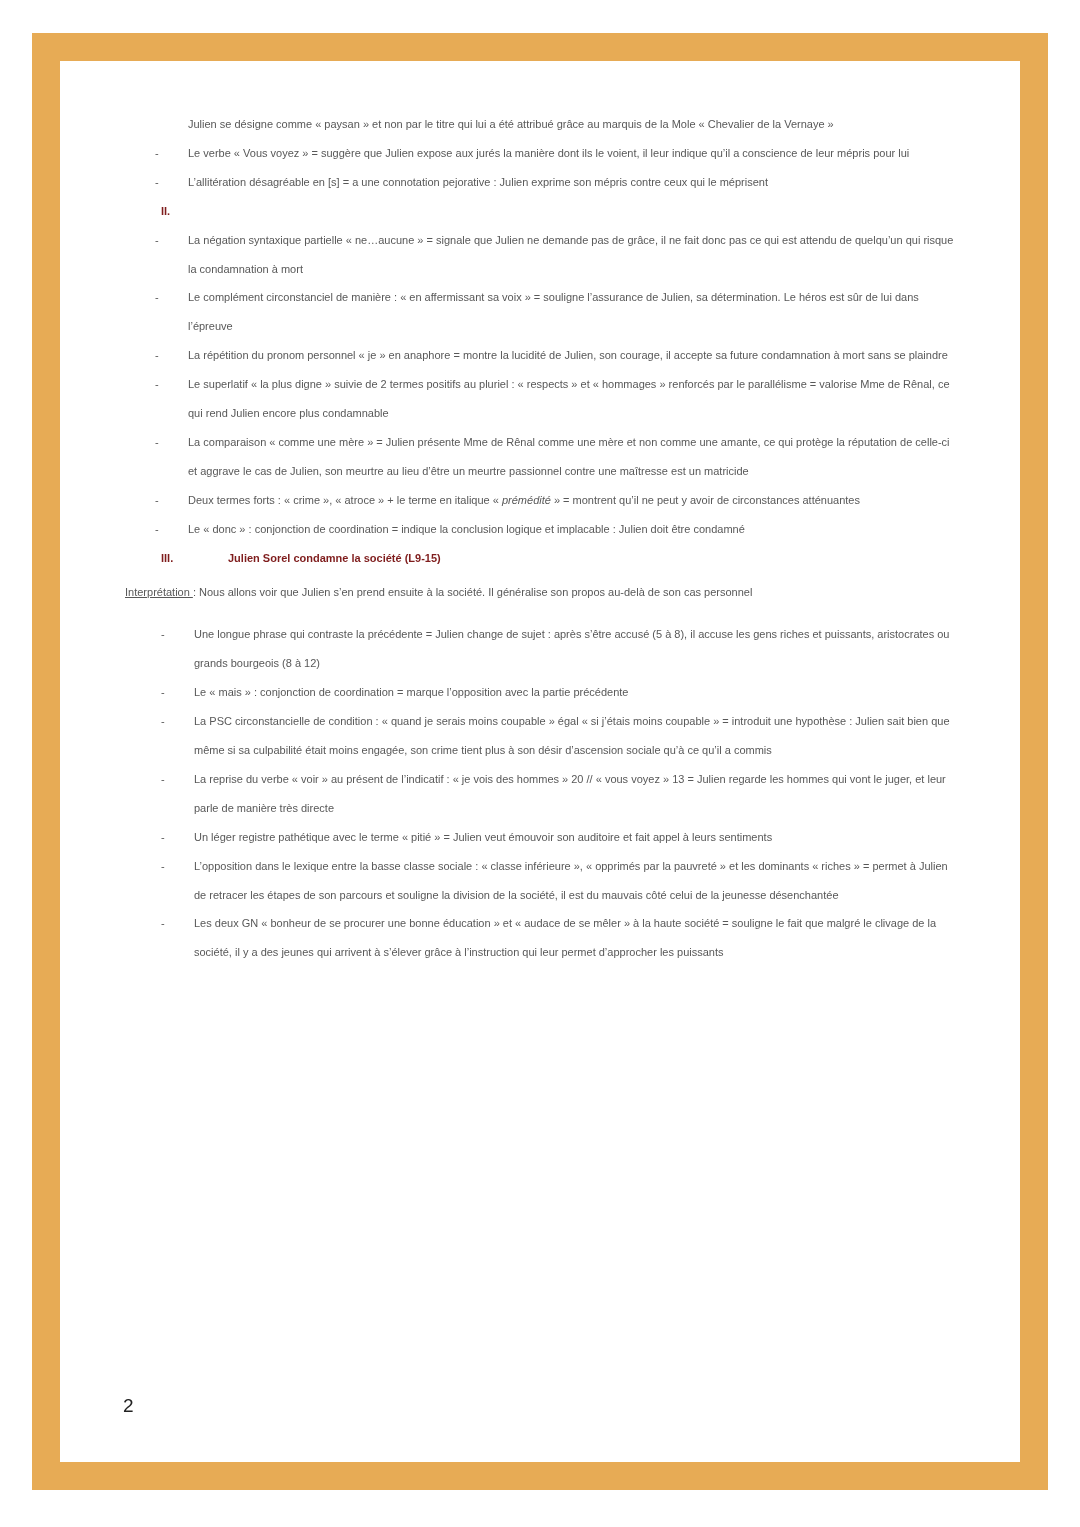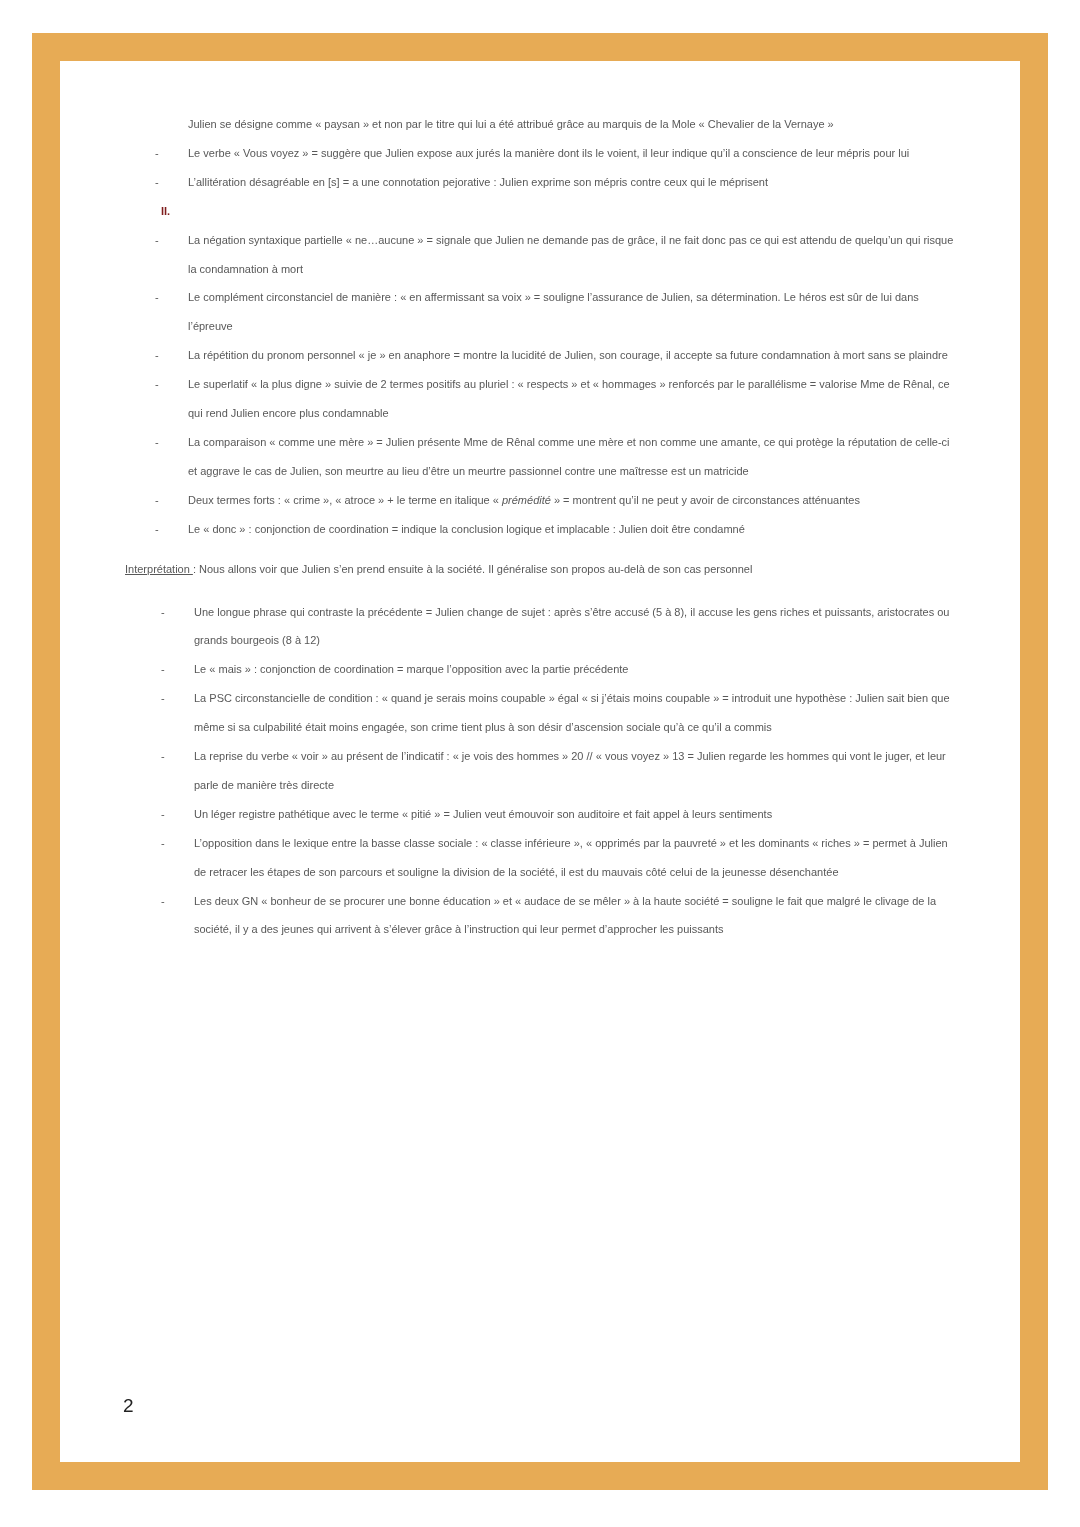--- a/index.html
+++ b/index.html
@@ -55,21 +55,21 @@
     display: flex;
     margin-left: 36px;
     font-weight: bold;
     color: #7f1d1d;
   }
   .blk.heading .num {
     width: 67px;
     flex: none;
   }
   .blk.paragraph {
-    margin-top: 11px;
+    margin-top: 5px;
     margin-bottom: 14px;
   }
   .it { font-style: italic; }
   .ul { text-decoration: underline; }
   .page-number {
     position: absolute;
     left: 123px;
     top: 1392px;
     font-size: 19px;
     line-height: 28px;
@@ -117,20 +117,24 @@
       <span class="btext"><span>La comparaison « comme une mère » = Julien présente Mme de Rênal comme une mère et non comme une amante, ce qui protège la réputation de celle-ci et aggrave le cas de Julien, son meurtre au lieu d’être un meurtre passionnel contre une maîtresse est un matricide</span></span>
     </div>
     <div class="blk bullet">
       <span class="dash">-</span>
       <span class="btext"><span>Deux termes forts : « crime », « atroce » + le terme en italique « </span><span class="it">prémédité</span><span> » = montrent qu’il ne peut y avoir de circonstances atténuantes</span></span>
     </div>
     <div class="blk bullet">
       <span class="dash">-</span>
       <span class="btext"><span>Le « donc » : conjonction de coordination = indique la conclusion logique et implacable : Julien doit être condamné</span></span>
     </div>
+    <div class="blk heading">
+      <span class="num">III.</span>
+      <span>Julien Sorel condamne la société (L9-15)</span>
+    </div>
     <div class="blk paragraph"><span class="ul">Interprétation </span><span>: Nous allons voir que Julien s’en prend ensuite à la société. Il généralise son propos au-delà de son cas personnel</span></div>
     <div class="blk bullet g2">
       <span class="dash">-</span>
       <span class="btext"><span>Une longue phrase qui contraste la précédente = Julien change de sujet : après s’être accusé (5 à 8), il accuse les gens riches et puissants, aristocrates ou grands bourgeois (8 à 12)</span></span>
     </div>
     <div class="blk bullet g2">
       <span class="dash">-</span>
       <span class="btext"><span>Le « mais » : conjonction de coordination = marque l’opposition avec la partie précédente</span></span>
     </div>
     <div class="blk bullet g2">

